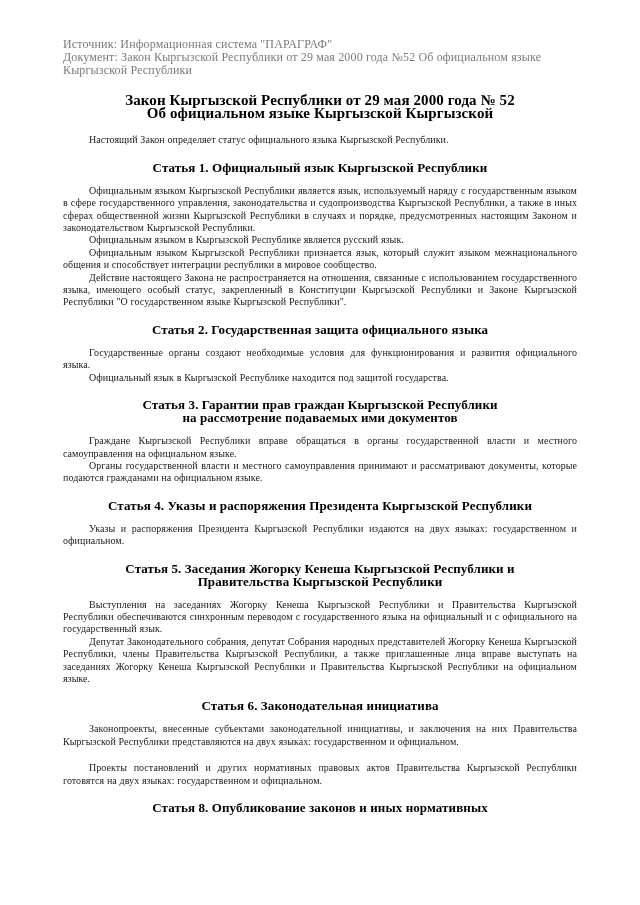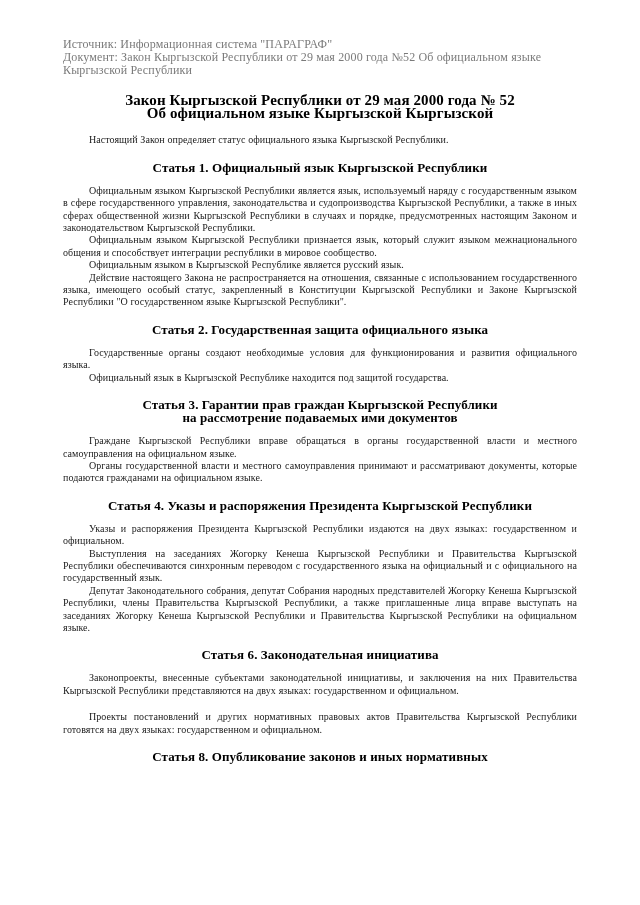--- a/index.html
+++ b/index.html
@@ -96,22 +96,22 @@
     <span class="t-line">Об официальном языке Кыргызской Кыргызской</span>
   </div>
 
   <p class="para lead">Настоящий Закон определяет статус официального языка Кыргызской Республики.</p>
 
   <div class="article-heading">
     <span class="h-line">Статья 1. Официальный язык Кыргызской Республики</span>
   </div>
   <div class="block">
     <p class="para">Официальным языком Кыргызской Республики является язык, используемый наряду с государственным языком в сфере государственного управления, законодательства и судопроизводства Кыргызской Республики, а также в иных сферах общественной жизни Кыргызской Республики в случаях и порядке, предусмотренных настоящим Законом и законодательством Кыргызской Республики.</p>
+    <p class="para">Официальным языком в Кыргызской Республике является русский язык.</p>
     <p class="para">Официальным языком Кыргызской Республики признается язык, который служит языком межнационального общения и способствует интеграции республики в мировое сообщество.</p>
-    <p class="para">Официальным языком в Кыргызской Республике является русский язык.</p>
     <p class="para">Действие настоящего Закона не распространяется на отношения, связанные с использованием государственного языка, имеющего особый статус, закрепленный в Конституции Кыргызской Республики и Законе Кыргызской Республики "О государственном языке Кыргызской Республики".</p>
   </div>
 
   <div class="article-heading">
     <span class="h-line">Статья 2. Государственная защита официального языка</span>
   </div>
   <div class="block">
     <p class="para">Государственные органы создают необходимые условия для функционирования и развития официального языка.</p>
     <p class="para">Официальный язык в Кыргызской Республике находится под защитой государства.</p>
   </div>
@@ -125,20 +125,24 @@
     <p class="para">Органы государственной власти и местного самоуправления принимают и рассматривают документы, которые подаются гражданами на официальном языке.</p>
   </div>
 
   <div class="article-heading">
     <span class="h-line">Статья 4. Указы и распоряжения Президента Кыргызской Республики</span>
   </div>
   <div class="block">
     <p class="para">Указы и распоряжения Президента Кыргызской Республики издаются на двух языках: государственном и официальном.</p>
   </div>
 
+  <div class="article-heading">
+    <span class="h-line">Статья 5. Заседания Жогорку Кенеша Кыргызской Республики и</span>
+    <span class="h-line">Правительства Кыргызской Республики</span>
+  </div>
   <div class="block">
     <p class="para">Выступления на заседаниях Жогорку Кенеша Кыргызской Республики и Правительства Кыргызской Республики обеспечиваются синхронным переводом с государственного языка на официальный и с официального на государственный язык.</p>
     <p class="para">Депутат Законодательного собрания, депутат Собрания народных представителей Жогорку Кенеша Кыргызской Республики, члены Правительства Кыргызской Республики, а также приглашенные лица вправе выступать на заседаниях Жогорку Кенеша Кыргызской Республики и Правительства Кыргызской Республики на официальном языке.</p>
   </div>
 
   <div class="article-heading">
     <span class="h-line">Статья 6. Законодательная инициатива</span>
   </div>
   <div class="block">
     <p class="para">Законопроекты, внесенные субъектами законодательной инициативы, и заключения на них Правительства Кыргызской Республики представляются на двух языках: государственном и официальном.</p>

